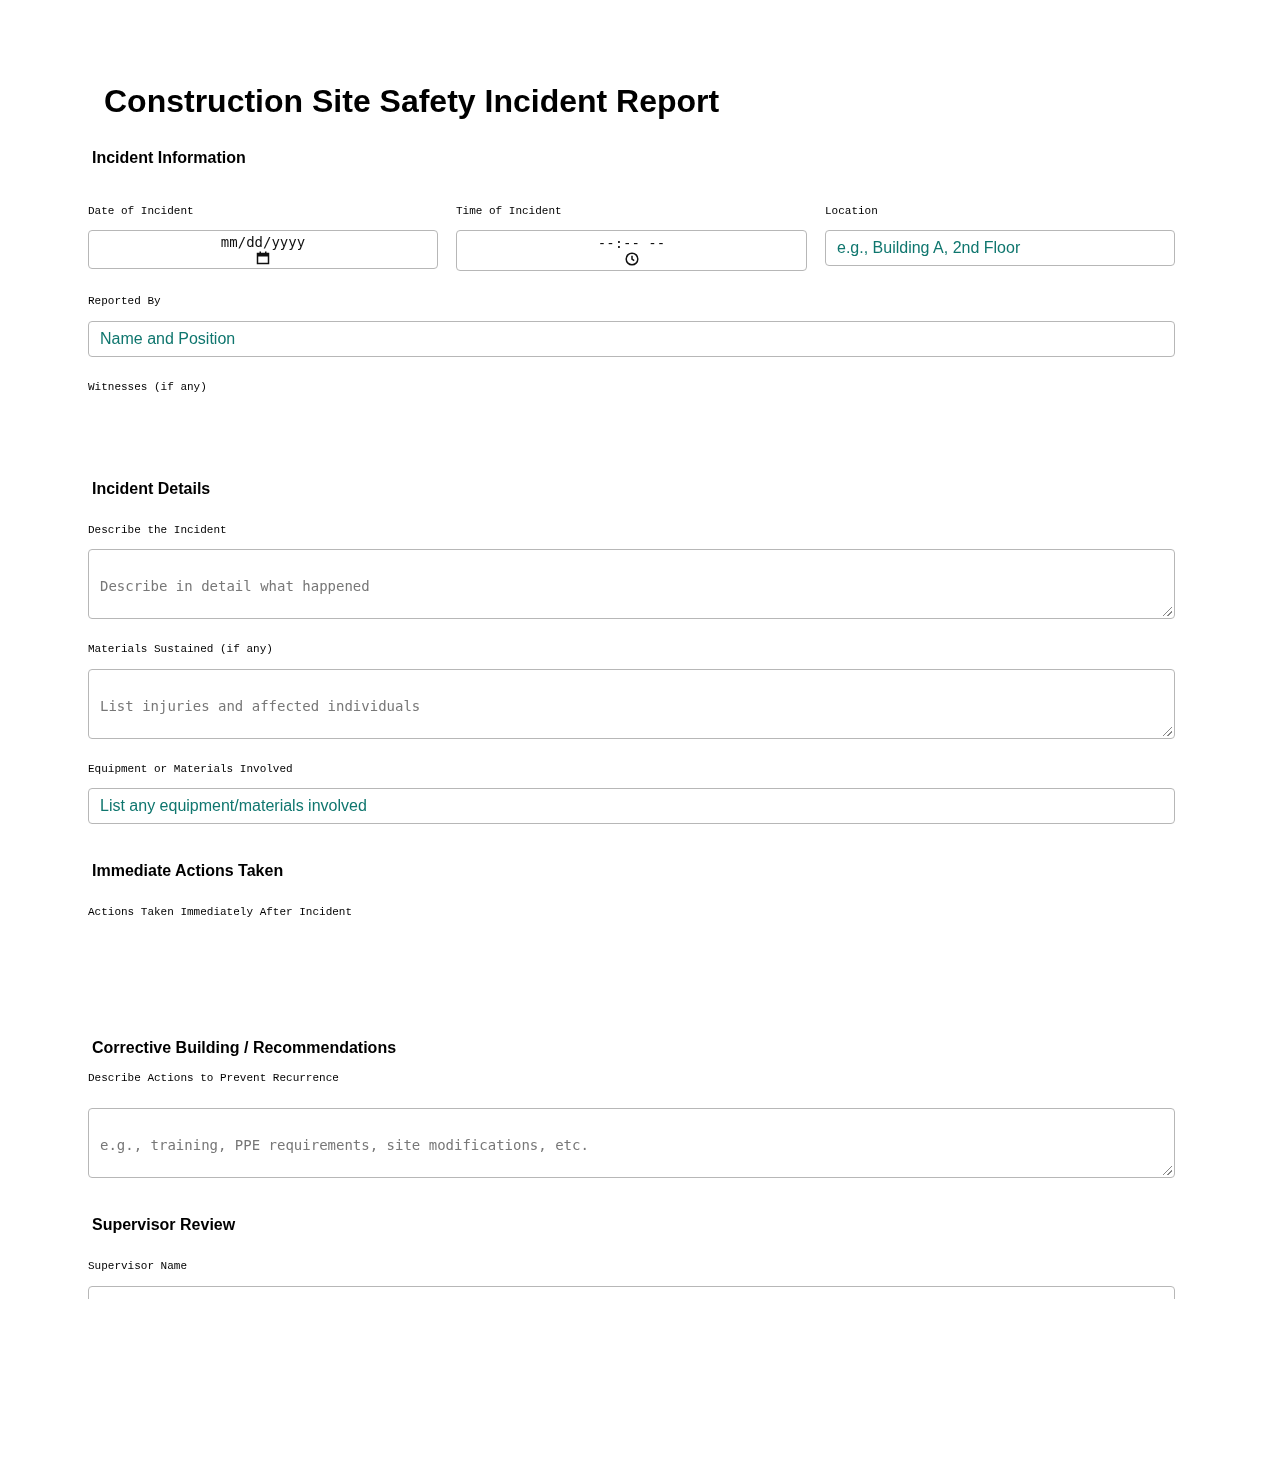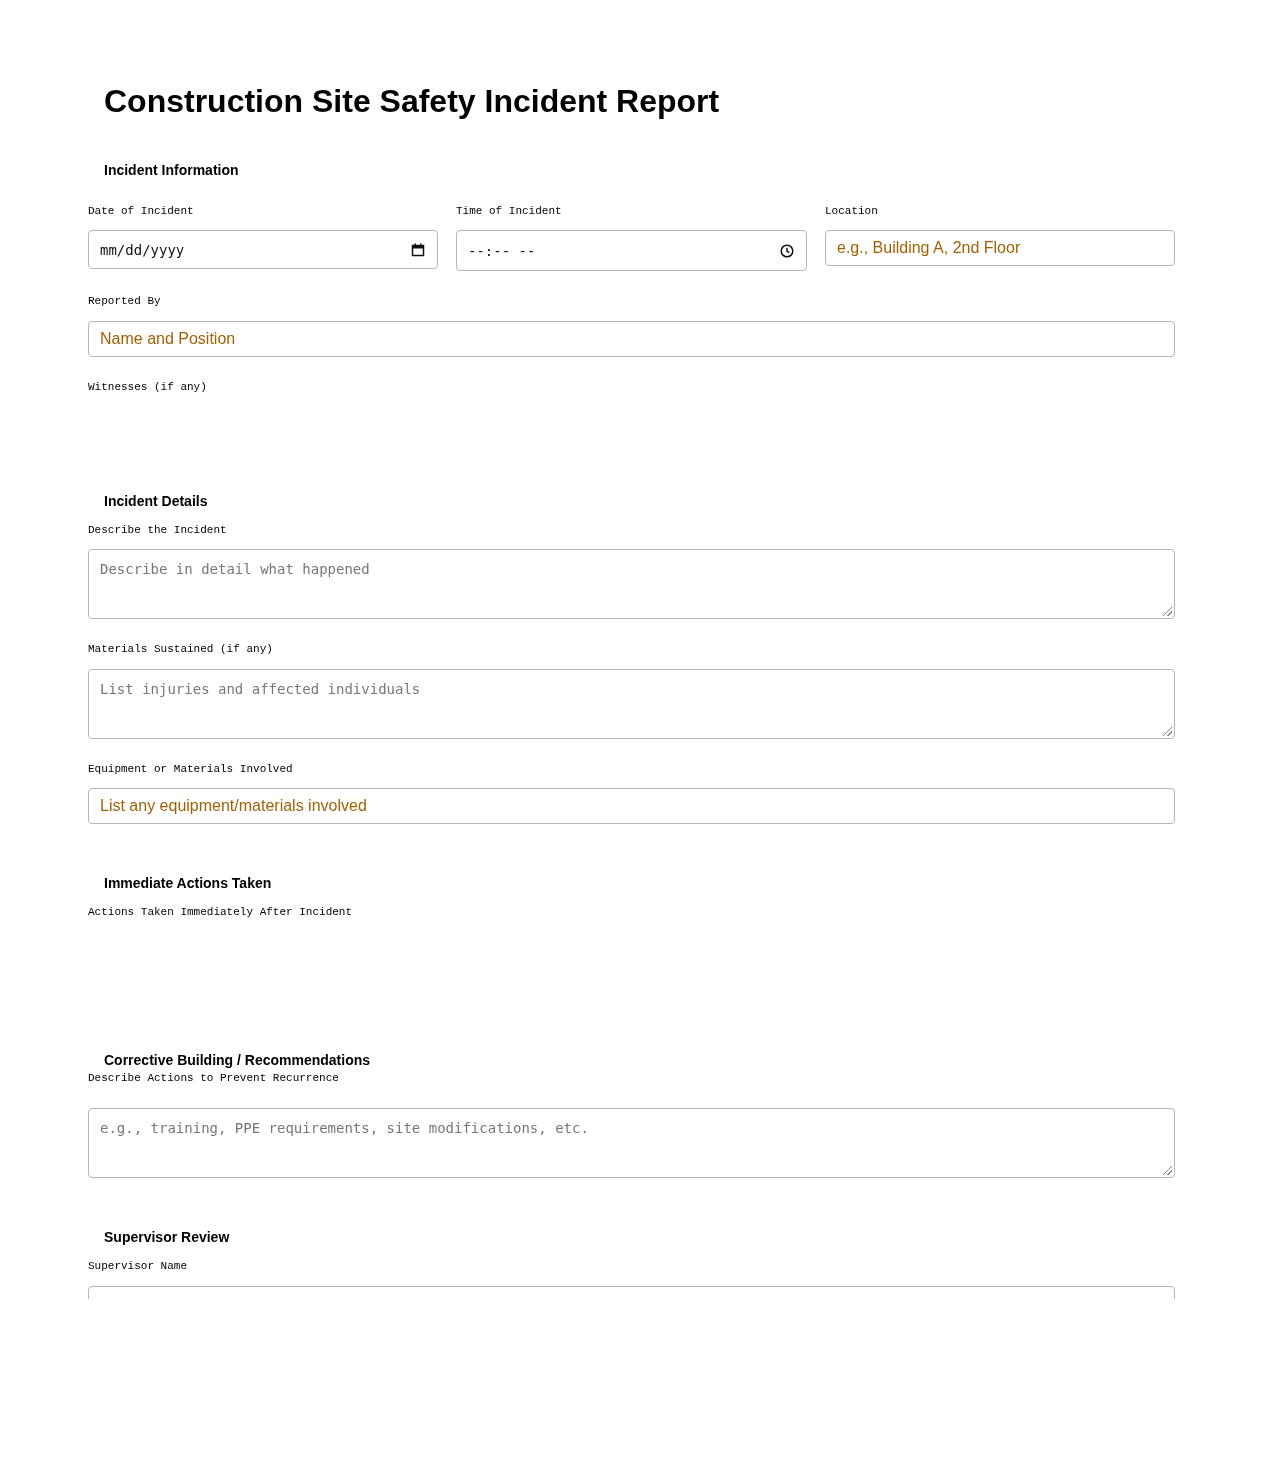--- a/index.html
+++ b/index.html
@@ -15,54 +15,55 @@
       left: 88px; top: 0;
       width: 1087px;
       height: 1299px;
       overflow: hidden;
     }
     h1 {
       position: absolute; left: 0; top: 66px; margin: 16px;
       font-size: 32px; font-weight: bold; line-height: 38px;
     }
     h2 {
-      position: absolute; left: 0; margin: 16px;
-      font-size: 14px; font-weight: bold; line-height: 22px;
+      position: absolute; left: 0; margin: 4px;
+      font-size: 16px; font-weight: bold; line-height: 22px;
     }
     label.lbl {
       position: absolute; left: 0;
       font-size: 11px; line-height: 20px; font-family: Liberation Mono, monospace;
     }
     .field {
       position: absolute; left: 0;
       width: 1087px;
       border: 1px solid #b7b7b7;
       border-radius: 4px;
       background: #fff;
       font-size: 16px;
       padding: 0 11px;
       display: flex; align-items: center;
-      color: #a16207;
+      color: #0f766e;
     }
     .field.input { height: 36px; }
     .field.area {
-      height: 70px; align-items: flex-start; padding-top: 11px;
+      height: 70px; align-items: flex-start; padding-top: 28px;
       font-family: "DejaVu Sans Mono", "Liberation Mono", monospace;
       font-size: 14px; color: #777;
     }
     .resize {
       position: absolute; right: 2px; bottom: 2px; width: 9px; height: 9px;
       background:
         linear-gradient(135deg, transparent 45%, #888 46%, #888 54%, transparent 55%) ,
         linear-gradient(135deg, transparent 70%, #888 71%, #888 79%, transparent 80%);
     }
     .native {
       font-family: "DejaVu Sans Mono", "Liberation Mono", monospace;
       font-size: 14px; color: #111;
-      justify-content: space-between;
+      justify-content: center;
+      flex-direction: column;
     }
     .icon-btn { display: inline-flex; align-items: center; justify-content: center; width: 16px; height: 16px; }
   </style>
 </head>
 <body>
 
 <div class="page">
   <h1>Construction Site Safety Incident Report</h1>
 
   <h2 style="top:143px">Incident Information</h2>

